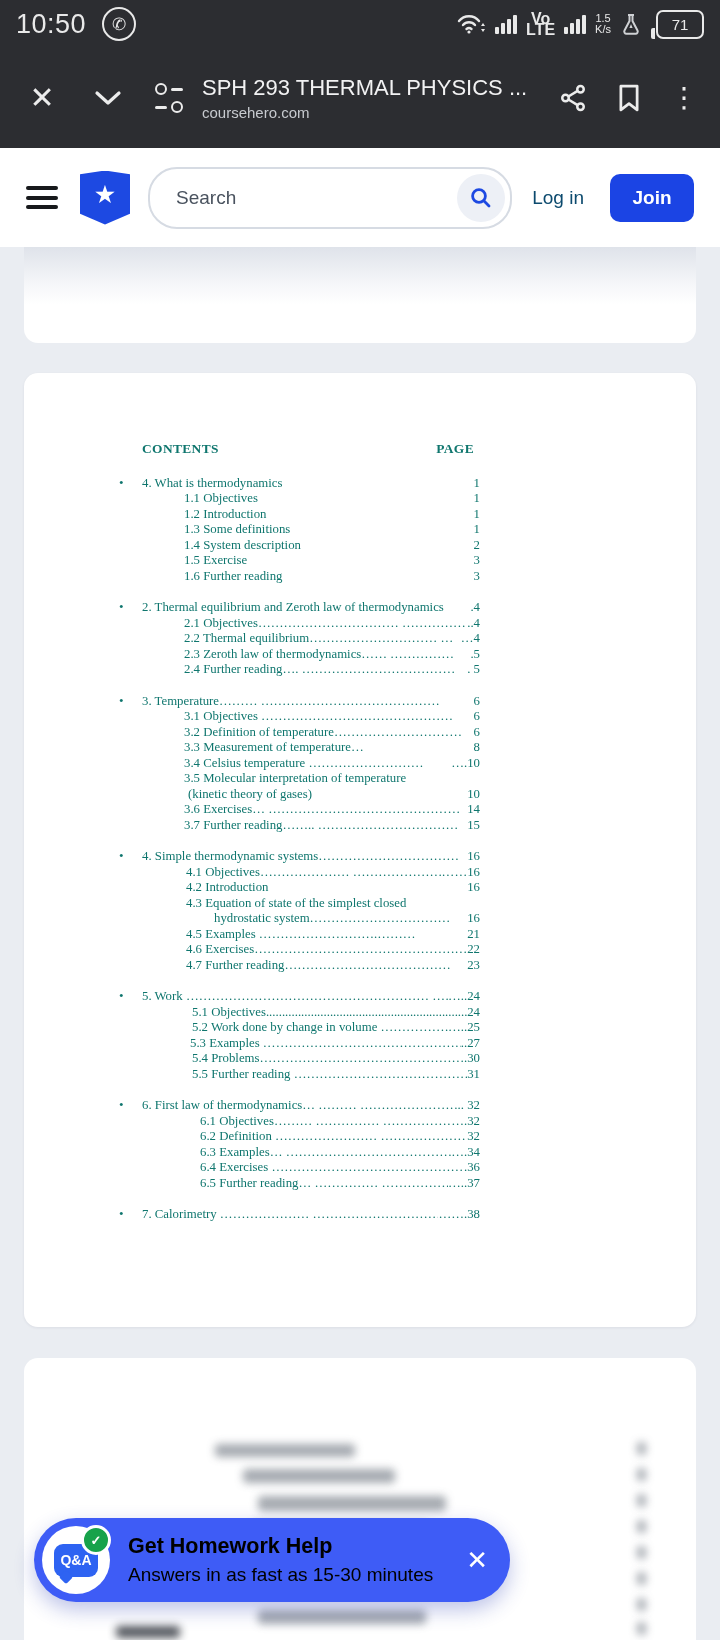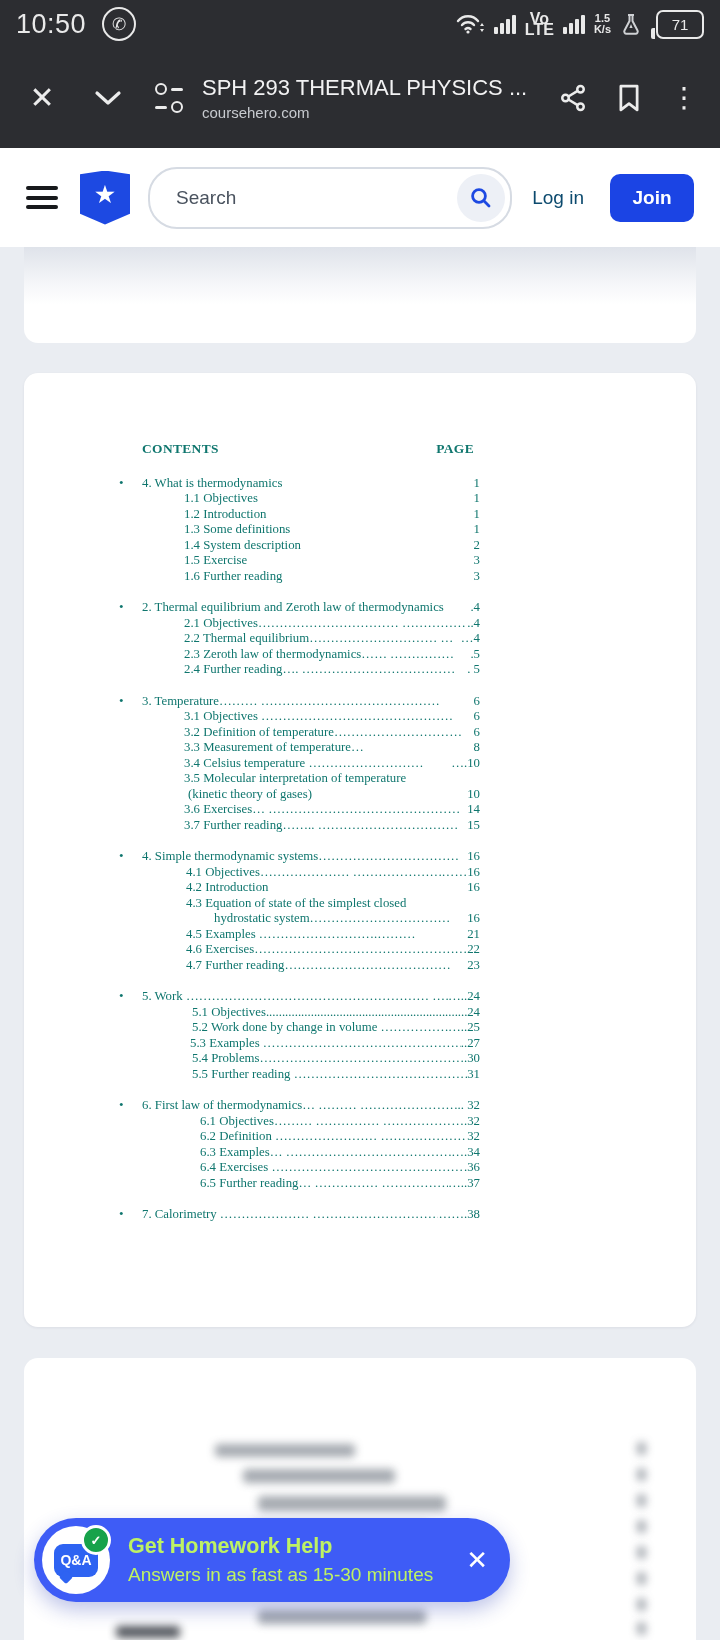--- a/index.html
+++ b/index.html
@@ -10,21 +10,21 @@
   .statusbar{position:absolute;left:0;top:0;width:720px;height:48px;background:#2c2d31;
              display:flex;align-items:center;padding:0 16px;box-sizing:border-box;color:#e9e9e9;}
   .time{font-size:27px;font-weight:500;letter-spacing:.5px;}
   .wa{width:30px;height:30px;border:2.5px solid #e9e9e9;border-radius:50%;margin-left:16px;
       display:flex;align-items:center;justify-content:center;font-size:17px;line-height:1;}
   .sb-right{margin-left:auto;display:flex;align-items:center;gap:9px;}
   .bars{display:flex;align-items:flex-end;gap:2px;}
   .bars i{display:block;width:4px;background:#e9e9e9;border-radius:1px;}
   .stack{display:flex;flex-direction:column;align-items:center;line-height:11px;
          font-size:16px;font-weight:bold;color:#e9e9e9;}
-  .stack.small{font-size:11px;font-weight:bold;}
+  .stack.small{font-size:11px;font-weight:normal;}
   .battery{display:flex;align-items:flex-end;}
   .bat-nub{width:4px;height:11px;background:#e9e9e9;border-radius:2px 0 0 2px;margin-right:1px;}
   .bat-body{width:44px;height:25px;border:2.5px solid #e9e9e9;border-radius:7px;
             display:flex;align-items:center;justify-content:center;font-size:15px;color:#e9e9e9;}
 
   
   .browserbar{position:absolute;left:0;top:48px;width:720px;height:100px;background:#2c2d31;
               display:flex;align-items:center;padding:0 22px;box-sizing:border-box;}
   .tb-x{color:#ececec;font-size:30px;line-height:1;font-weight:300;width:40px;text-align:center;}
   .tb-chev{width:40px;margin-left:26px;display:flex;justify-content:center;}
@@ -89,21 +89,21 @@
   .qa-badge{position:relative;width:68px;height:68px;background:#fff;border-radius:50%;
             margin-left:8px;flex:none;display:flex;align-items:center;justify-content:center;}
   .qa-bubble{position:relative;width:44px;height:33px;background:#2e63f2;border-radius:9px;
              display:flex;align-items:center;justify-content:center;text-align:right;}
   .qa-bubble::after{content:"";position:absolute;left:7px;bottom:-5px;width:10px;height:10px;
                     background:#2e63f2;transform:rotate(45deg);border-radius:2px;}
   .qa-bubble span{color:#fff;font-size:14px;font-weight:bold;}
   .qa-check{position:absolute;top:-1px;right:-1px;width:24px;height:24px;border-radius:50%;
             background:#17a24b;border:3px solid #fff;display:flex;align-items:center;
             justify-content:center;color:#fff;font-size:13px;font-weight:bold;}
-  .banner-text{margin-left:18px;color:#bef264;min-width:0;}
+  .banner-text{margin-left:18px;color:#000000;min-width:0;}
   .banner-title{font-size:21.5px;font-weight:bold;}
   .banner-sub{font-size:19px;margin-top:5px;}
   .banner-close{margin-left:auto;margin-right:22px;color:#fff;font-size:26px;font-weight:300;}
 </style>
 </head>
 <body>
 
 <div class="page">
 
   <div class="statusbar">

